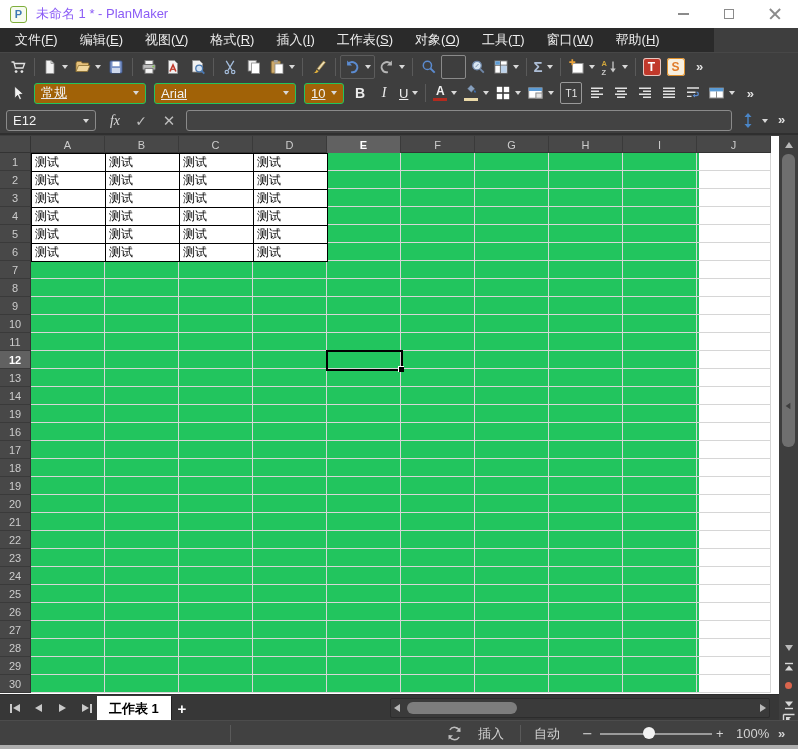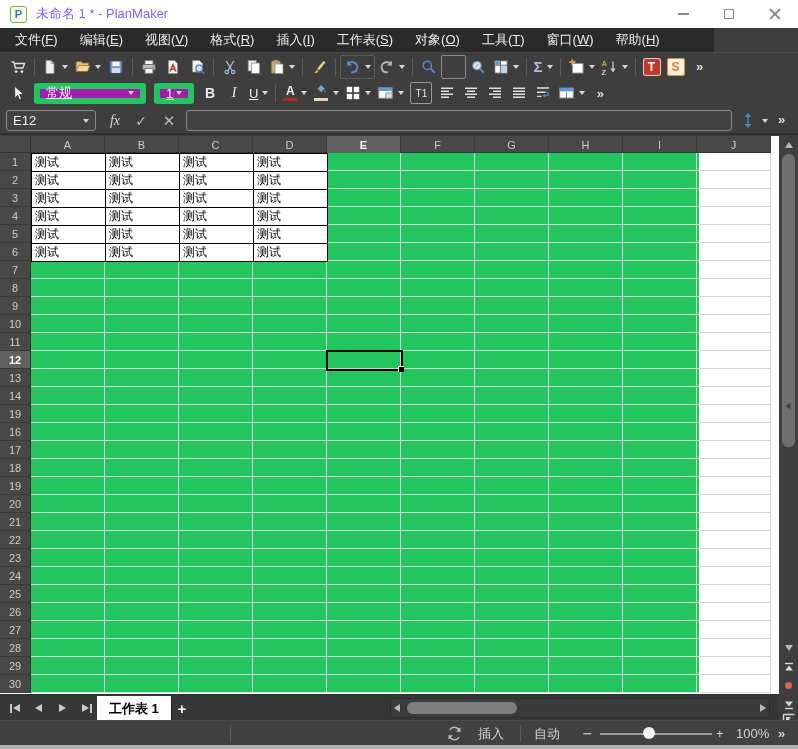--- a/index.html
+++ b/index.html
@@ -36,21 +36,21 @@
   .tlabel { font-size:13px; color:#ececec; }
   .tlabel.b { font-weight:bold; font-size:14px; }
   .tlabel.i { font-style:italic; font-family:"Liberation Serif","DejaVu Serif",serif; font-size:14px; }
   .tlabel.u { text-decoration:underline; font-size:13px; }
   .tlabel.sum { font-size:15px; color:#aebfd8; font-weight:bold; }
   .tlabel.z11 { font-size:9px; letter-spacing:0; color:#e0e0e0;margin-top:38px; }
   .tlabel.ovf { font-weight:bold; color:#e0e0e0; }
   .badge { width:18px; height:18px; border-radius:3px; display:flex; align-items:center; justify-content:center; font-size:12px; font-weight:bold; }
   .badge.t { background:#c1392b; color:#fff; box-shadow:inset 0 0 0 1px #e7c8c2; }
   .badge.s { background:#f7efdf; color:#e07b2a; box-shadow:inset 0 0 0 1px #e0902a; }
-  .combo { height:21px; background:#a21caf; border:6px solid #22c55e; border-radius:3px; display:flex; align-items:center; padding:0 6px; margin:0 4px;text-decoration:underline; }
+  .combo { height:21px; background:#a16207; border:1px solid #22c55e; border-radius:3px; display:flex; align-items:center; padding:0 6px; margin:0 4px;text-decoration:underline; }
   .combo .cv { flex:1; font-size:13px; color:#f2f2f2; white-space:nowrap; overflow:hidden; }
   .acol { display:flex; flex-direction:column; align-items:center; line-height:1; }
   .acol .letter { font-size:12px; font-weight:bold; color:#f2f2f2; }
   .acol .bar { width:14px; height:3px; margin-top:1px; }
   .orientbox { border:1px solid #9a9a9a; border-radius:2px; width:22px; height:22px; display:flex; align-items:center; justify-content:center; font-size:10px; color:#e8e8e8; }
 
   
   .formulabar { position:absolute; left:0; top:106px; width:798px; height:29px; background:#3e3e3e; display:flex; align-items:center; border-bottom:2px solid #2f2f2f; }
   .namebox { position:absolute; left:6px; top:4px; width:90px; height:21px; background:#434343; border:1px solid #8a8a8a; border-radius:3px; display:flex; align-items:center; padding:0 6px; }
   .namebox .cv { flex:1; font-size:13px; color:#f2f2f2; }
@@ -344,20 +344,24 @@
 <div class="toolbar tb2">
     <div class="tbtn">
       <span>
         <svg width="16" height="16" viewBox="0 0 16 16">
           <path d="M4.6 1.2l.2 12.2 2.8-3.1 2 4.4 1.9-.9-2-4.3 3.8-.4z" fill="#f2f2f2" stroke="#2d2d2d" stroke-width=".7"></path>
         </svg>
       </span>
     </div>
     <div class="combo" style="width: 112px;">
       <span class="cv">常规</span>
+      <span class="caret"></span>
+    </div>
+    <div class="combo" style="width: 142px;">
+      <span class="cv">Arial</span>
       <span class="caret"></span>
     </div>
     <div class="combo" style="width: 40px;">
       <span class="cv">10</span>
       <span class="caret"></span>
     </div>
     <div class="tbtn">
       <span class="tlabel b">B</span>
     </div>
     <div class="tbtn">

